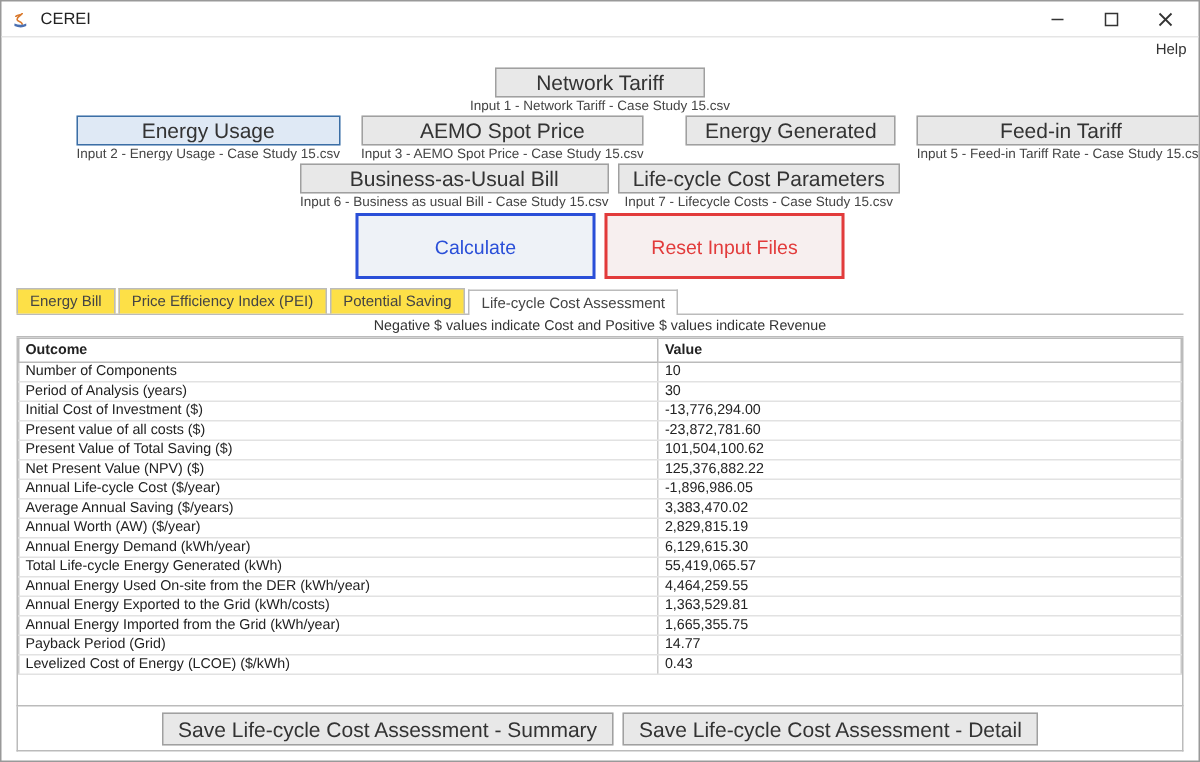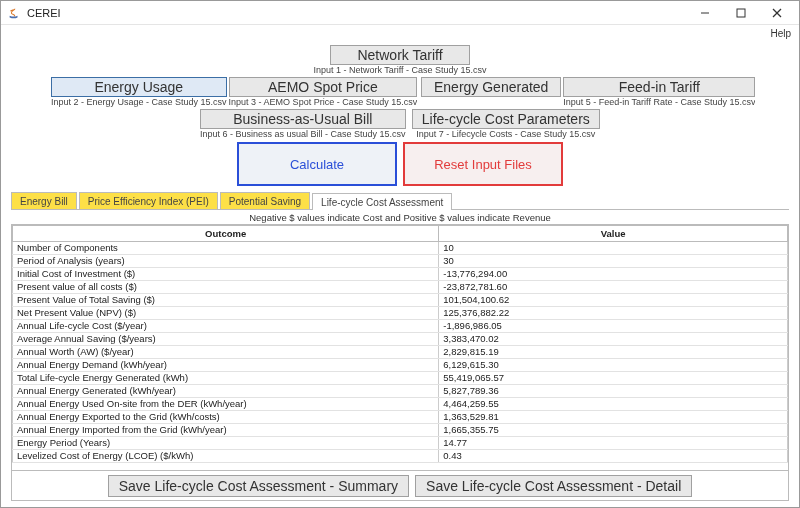--- a/index.html
+++ b/index.html
@@ -72,21 +72,21 @@
   .caption {
     text-align: center;
     font-size: 9px;
     color: #444;
     overflow: hidden;
     white-space: nowrap;
   }
   .grid5 {
     display: grid;
     grid-template-columns: repeat(5, 1fr);
-    column-gap: 2px;
+    column-gap: 14px;
     margin: 2px 40px 0 40px;
   }
   .grid5 .cell { display:flex; flex-direction:column; align-items:center; }
   .grid2 {
     display: grid;
     grid-template-columns: repeat(2, 1fr);
     column-gap: 6px;
     margin: 2px auto 0 auto;
     width: 400px;
   }
@@ -144,21 +144,21 @@
     display: flex;
     flex-direction: column;
   }
   table {
     border-collapse: collapse;
     width: 100%;
     table-layout: fixed;
     font-size: 9.5px;
   }
   th {
-    text-align: center;
+    text-align: left;
     font-weight: bold;
     background: #fff;
     border: 1px solid #bbb;
     padding: 2px 4px;
     height: 16px;
   }
   td {
     border-left: 1px solid #ccc;
     border-right: 1px solid #ccc;
     border-bottom: 1px solid #e2e2e2;
@@ -314,37 +314,33 @@
             </tr>
             <tr>
               <td>Annual Energy Demand (kWh/year)</td>
               <td>6,129,615.30</td>
             </tr>
             <tr>
               <td>Total Life-cycle Energy Generated (kWh)</td>
               <td>55,419,065.57</td>
             </tr>
             <tr>
-              <td>Annual Energy Generated (kWh/year)</td>
-              <td>5,827,789.36</td>
-            </tr>
-            <tr>
               <td>Annual Energy Used On-site from the DER (kWh/year)</td>
               <td>4,464,259.55</td>
             </tr>
             <tr>
               <td>Annual Energy Exported to the Grid (kWh/costs)</td>
               <td>1,363,529.81</td>
             </tr>
             <tr>
               <td>Annual Energy Imported from the Grid (kWh/year)</td>
               <td>1,665,355.75</td>
             </tr>
             <tr>
-              <td>Energy Period (Years)</td>
+              <td>Payback Period (Grid)</td>
               <td>14.77</td>
             </tr>
             <tr>
               <td>Levelized Cost of Energy (LCOE) ($/kWh)</td>
               <td>0.43</td>
             </tr>
           </tbody>
       </table>
     </div>
 

